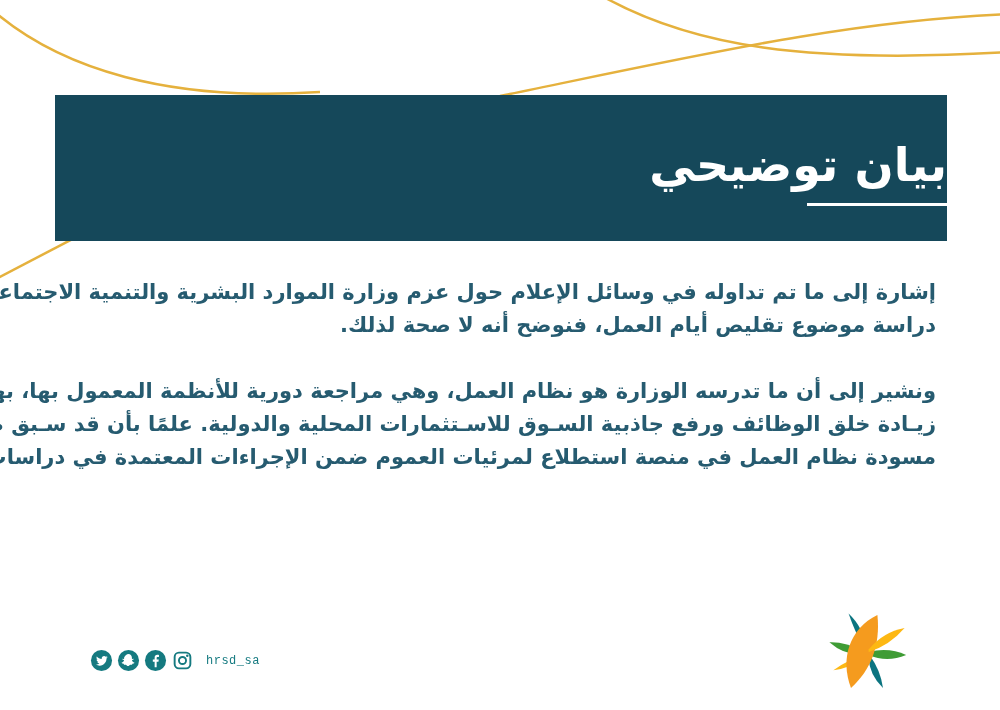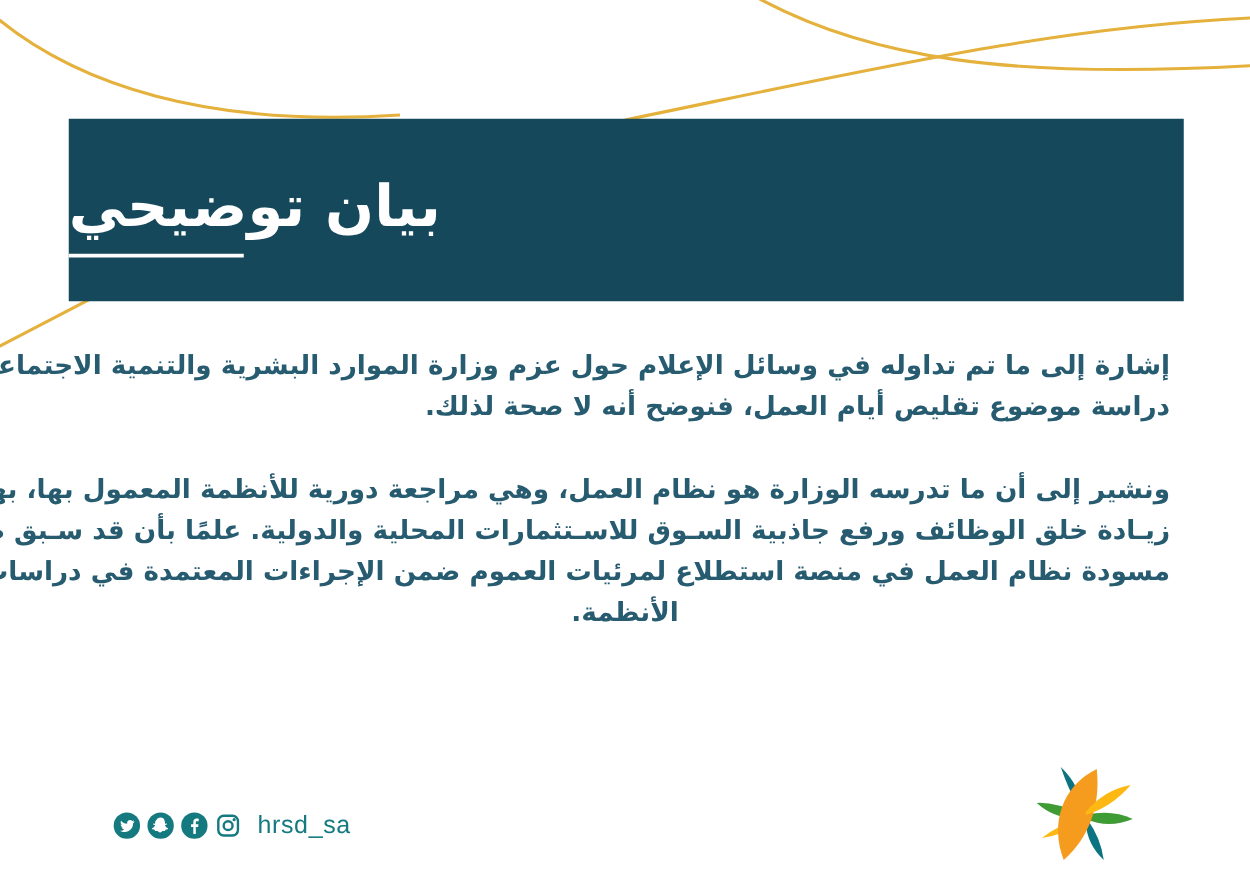--- a/index.html
+++ b/index.html
@@ -4,21 +4,21 @@
 <style>
   html,body{margin:0;padding:0;background:#fff;}
   .canvas{
     position:relative;width:1000px;height:710px;overflow:hidden;
     background:#ffffff;font-family:"DejaVu Sans",sans-serif;
   }
   .decor{position:absolute;top:0;left:0;width:1000px;height:710px;pointer-events:none;}
   .banner{
     position:absolute;left:55px;top:95px;width:892px;height:146px;
     background:var(--banner-bg,#15485a);
-    display:flex;flex-direction:column;align-items:flex-start;justify-content:center;
+    display:flex;flex-direction:column;align-items:flex-end;justify-content:center;
     padding-top:10px;box-sizing:border-box;
   }
   .banner-title{
     color:var(--title-text,#ffffff);font-size:46px;font-weight:bold;
     direction:rtl;line-height:1.1;
   }
   .banner-underline{
     width:140px;height:3px;background:var(--title-text,#ffffff);margin-top:12px;
   }
   .content{
@@ -31,21 +31,21 @@
   .line{display:block;white-space:nowrap;}
   .line.center{text-align:center;}
   .social{
     position:absolute;left:90px;bottom:38px;
     display:flex;align-items:center;gap:4px;
   }
   .social .icon{width:23px;height:23px;display:inline-flex;cursor:pointer;}
   .social .icon svg{width:23px;height:23px;}
   .handle{
     margin-left:8px;color:var(--accent-teal,#157a80);
-    font-family:Liberation Sans, sans-serif;font-size:20px;letter-spacing:.5px;
+    font-family:Liberation Mono, monospace;font-size:12px;letter-spacing:.5px;
   }
   .logo{position:absolute;right:93px;bottom:18px;width:80px;height:85px;}
   .logo svg{width:80px;height:85px;}
 </style>
 </head>
 <body>
 
 <div class="canvas">
 
   <svg class="decor" viewBox="0 0 1000 710" fill="none">
@@ -62,21 +62,20 @@
 
   <div class="content">
     <p class="para">
       <span class="line">إشارة إلى ما تم تداوله في وسائل الإعلام حول عزم وزارة الموارد البشرية والتنمية الاجتماعية على</span>
       <span class="line">دراسة موضوع تقليص أيام العمل، فنوضح أنه لا صحة لذلك.</span>
     </p>
     <p class="para">
       <span class="line">ونشير إلى أن ما تدرسه الوزارة هو نظام العمل، وهي مراجعة دورية للأنظمة المعمول بها، بهدف</span>
       <span class="line">زيـادة خلق الوظائف ورفع جاذبية السـوق للاسـتثمارات المحلية والدولية. علمًا بأن قد سـبق طرح</span>
       <span class="line">مسودة نظام العمل في منصة استطلاع لمرئيات العموم ضمن الإجراءات المعتمدة في دراسات</span>
-      <span class="line center">الأنظمة.</span>
     </p>
   </div>
 
   <div class="social">
     <span class="icon">
       <svg viewBox="0 0 24 24">
         <circle cx="12" cy="12" r="11" fill="#157a80"></circle>
         <path fill="#ffffff" d="M18.4 8.6c-.4.2-.9.3-1.4.4.5-.3.9-.8 1.1-1.4-.5.3-1 .5-1.6.6-.5-.5-1.1-.8-1.8-.8-1.4 0-2.5 1.1-2.5 2.5 0 .2 0 .4.1.6-2.1-.1-3.9-1.1-5.2-2.6-.2.4-.3.8-.3 1.3 0 .9.4 1.6 1.1 2.1-.4 0-.8-.1-1.1-.3v0c0 1.2.9 2.2 2 2.4-.2.1-.4.1-.7.1-.2 0-.3 0-.5-.1.3 1 1.2 1.7 2.3 1.8-.9.7-1.9 1.1-3.1 1.1h-.6c1.1.7 2.4 1.1 3.9 1.1 4.6 0 7.1-3.8 7.1-7.1v-.3c.5-.4.9-.8 1.2-1.4z"></path>
       </svg>
     </span>

